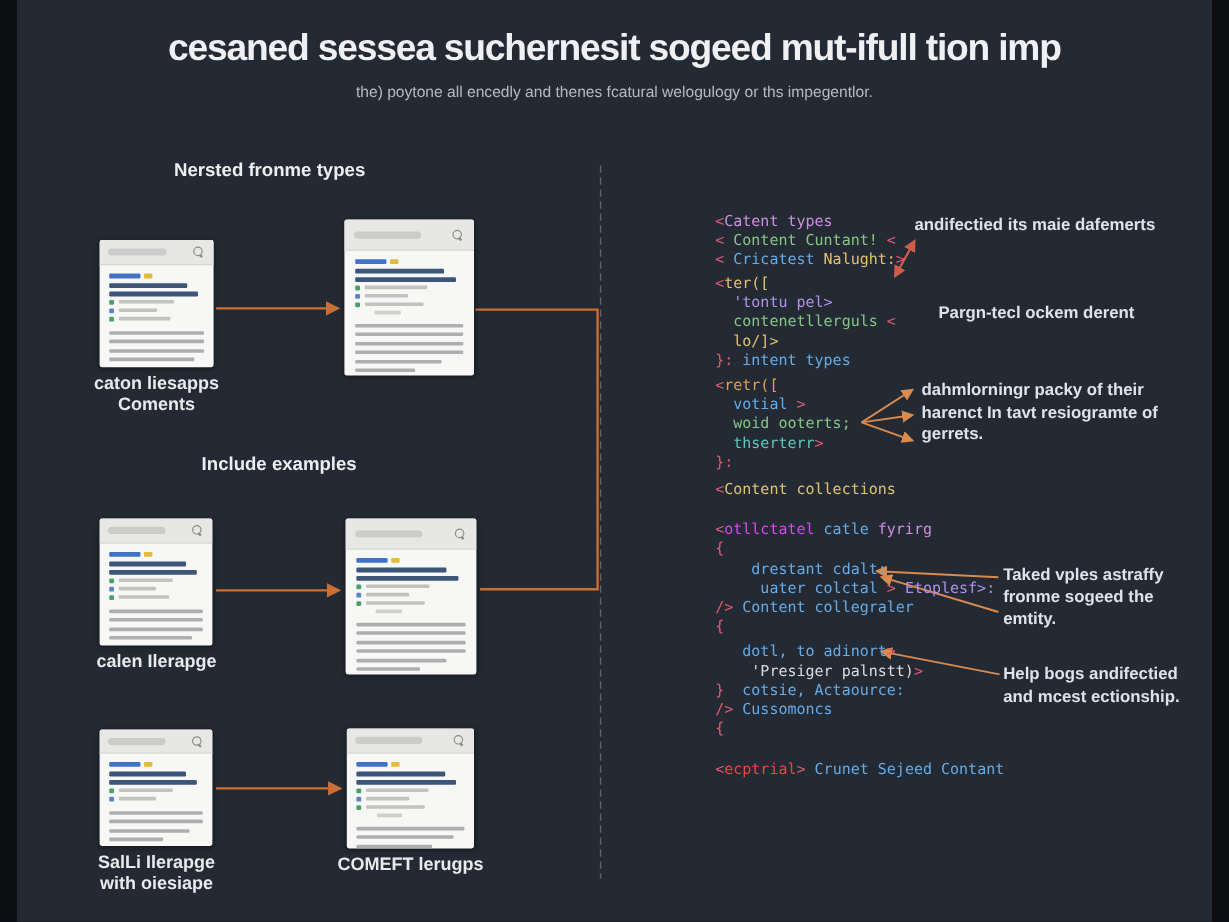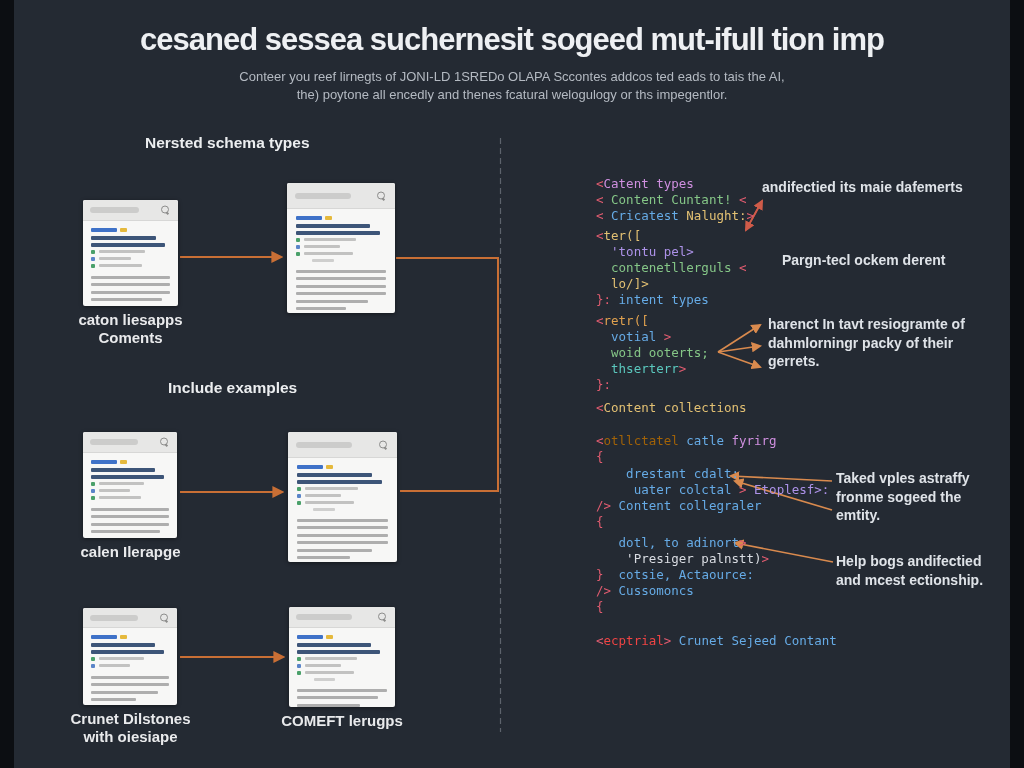--- a/index.html
+++ b/index.html
@@ -42,25 +42,24 @@
 </head>
 <body>
 
 <div class="stage">
   <div class="panel"></div>
   <div class="edge left"></div>
   <div class="edge right"></div>
 
   <div class="main-title">cesaned sessea suchernesit sogeed mut-ifull tion imp</div>
   <div class="subtitle">
-    <div>Conteer you reef lirnegts of JONI-LD 1SREDo OLAPA Sccontes addcos ted eads to tais the AI,</div>
     <div>the) poytone all encedly and thenes fcatural welogulogy or ths impegentlor.</div>
   </div>
 
-  <div class="section-heading" style="left:145px;top:134px;">Nersted schema types</div>
+  <div class="section-heading" style="left:145px;top:134px;">Nersted fronme types</div>
   <div class="section-heading" style="left:168px;top:379px;">Include examples</div>
 
   <svg class="overlay" width="1024" height="768" viewBox="0 0 1024 768">
     <defs>
       <marker id="mo" viewBox="0 0 10 10" refX="8" refY="5" markerWidth="6" markerHeight="6" orient="auto">
         <path d="M0,0 L10,5 L0,10 z" fill="#c96f35"></path>
       </marker>
       <marker id="mo2" viewBox="0 0 10 10" refX="8" refY="5" markerWidth="6.5" markerHeight="6.5" orient="auto">
         <path d="M0,0 L10,5 L0,10 z" fill="#d98a4e"></path>
       </marker>
@@ -264,21 +263,21 @@
           </div>
           <div class="p-group">
             <div class="p-bar" style="width:100%"></div>
             <div class="p-bar" style="width:100%"></div>
             <div class="p-bar" style="width:86%"></div>
             <div class="p-bar" style="width:58%"></div>
           </div>
         </div>
       </div>
       <div class="caption" style="left: 53px; top: 710px; width: 155px;">
-        <div>Crunet Dilstones</div>
+        <div>SalLi Ilerapge</div>
         <div>with oiesiape</div>
       </div>
       <div class="doc-card" style="left: 289px; top: 607px; width: 106px; height: 100px;">
         <div class="dc-h" style="height: 20px;">
           <span class="dc-search"></span>
     <span class="mag">
             <span class="mag-c"></span>
             <span class="mag-h"></span>
           </span>
         </div>
@@ -311,35 +310,35 @@
       </div>
       <div class="caption" style="left: 277px; top: 712px; width: 130px;">
         <div>COMEFT lerugps</div>
       </div>
     </div>
   <div id="code">
       <div class="code-block" style="left: 596px; top: 176px;"><div><span style="color:#e25c70">&lt;</span><span style="color:#cf8fdf">Catent types</span></div><div><span style="color:#e25c70">&lt; </span><span style="color:#85c687">Content Cuntant!</span><span style="color:#e25c70"> &lt;</span></div><div><span style="color:#e25c70">&lt; </span><span style="color:#66abe6">Cricatest </span><span style="color:#e3c173">Nalught:</span><span style="color:#e25c70">&gt;</span></div></div>
       <div class="code-block" style="left: 596px; top: 228px;"><div><span style="color:#e25c70">&lt;</span><span style="color:#e3c173">ter([</span></div><div><span style="color:#ccd2da">  </span><span style="color:#ad92e9">'tontu pel&gt;</span></div><div><span style="color:#ccd2da">  </span><span style="color:#85c687">contenetllerguls </span><span style="color:#e25c70">&lt;</span></div><div><span style="color:#ccd2da">  </span><span style="color:#e3c173">lo/]&gt;</span></div><div><span style="color:#e25c70">}:</span><span style="color:#66abe6"> intent types</span></div></div>
       <div class="code-block" style="left: 596px; top: 313px;"><div><span style="color:#e25c70">&lt;</span><span style="color:#e0a14f">retr([</span></div><div><span style="color:#ccd2da">  </span><span style="color:#66abe6">votial </span><span style="color:#e25c70">&gt;</span></div><div><span style="color:#ccd2da">  </span><span style="color:#85c687">woid ooterts;</span></div><div><span style="color:#ccd2da">  </span><span style="color:#5bc8be">thserterr</span><span style="color:#e25c70">&gt;</span></div><div><span style="color:#e25c70">}:</span></div></div>
       <div class="code-block" style="left: 596px; top: 400px;"><div><span style="color:#e25c70">&lt;</span><span style="color:#e3c173">Content collections</span></div></div>
-      <div class="code-block" style="left: 596px; top: 433px;"><div><span style="color:#e25c70">&lt;</span><span style="color:#a16207">otllctatel </span><span style="color:#66abe6">catle </span><span style="color:#cf8fdf">fyrirg</span></div><div><span style="color:#e25c70">{</span></div></div>
+      <div class="code-block" style="left: 596px; top: 433px;"><div><span style="color:#e25c70">&lt;</span><span style="color:#d946ef">otllctatel </span><span style="color:#66abe6">catle </span><span style="color:#cf8fdf">fyrirg</span></div><div><span style="color:#e25c70">{</span></div></div>
       <div class="code-block" style="left: 596px; top: 466px;"><div><span style="color:#ccd2da">    </span><span style="color:#66abe6">drestant cdalt:</span></div><div><span style="color:#ccd2da">     </span><span style="color:#66abe6">uater colctal </span><span style="color:#e25c70">&gt; </span><span style="color:#ad92e9">Etoplesf&gt;:</span></div><div><span style="color:#e25c70">/&gt; </span><span style="color:#66abe6">Content collegraler</span></div><div><span style="color:#e25c70">{</span></div></div>
       <div class="code-block" style="left: 596px; top: 535px;"><div><span style="color:#ccd2da">   </span><span style="color:#66abe6">dotl, to adinort</span><span style="color:#e25c70">&gt;</span></div><div><span style="color:#ccd2da">    </span><span style="color:#dadde3">'Presiger palnstt)</span><span style="color:#e25c70">&gt;</span></div><div><span style="color:#e25c70">}</span><span style="color:#ccd2da">  </span><span style="color:#66abe6">cotsie, Actaource:</span></div><div><span style="color:#e25c70">/&gt; </span><span style="color:#66abe6">Cussomoncs</span></div><div><span style="color:#e25c70">{</span></div></div>
       <div class="code-block" style="left: 596px; top: 633px;"><div><span style="color:#e25c70">&lt;</span><span style="color:#ef4444">ecptrial</span><span style="color:#e25c70">&gt; </span><span style="color:#66abe6">Crunet Sejeed Contant</span></div></div>
     </div>
   <div id="ann">
       <div class="ann" style="left: 762px; top: 178px;">
         <div>andifectied its maie dafemerts</div>
       </div>
       <div class="ann" style="left: 762px; top: 251px; padding-left: 20px;">
         <div>Pargn-tecl ockem derent</div>
       </div>
       <div class="ann" style="left: 768px; top: 315px;">
+        <div>dahmlorningr packy of their</div>
         <div>harenct In tavt resiogramte of</div>
-        <div>dahmlorningr packy of their</div>
         <div>gerrets.</div>
       </div>
       <div class="ann" style="left: 836px; top: 469px;">
         <div>Taked vples astraffy</div>
         <div>fronme sogeed the</div>
         <div>emtity.</div>
       </div>
       <div class="ann" style="left: 836px; top: 552px;">
         <div>Help bogs andifectied</div>
         <div>and mcest ectionship.</div>

